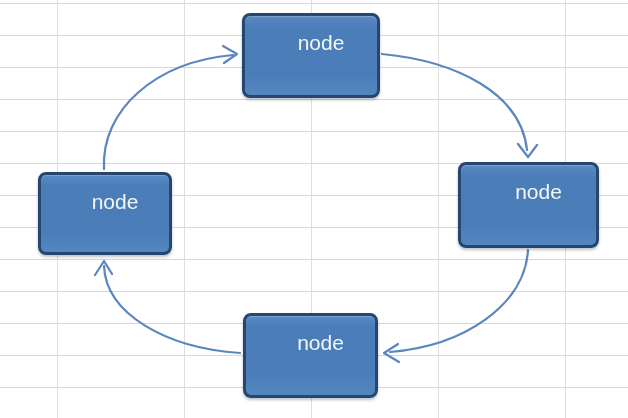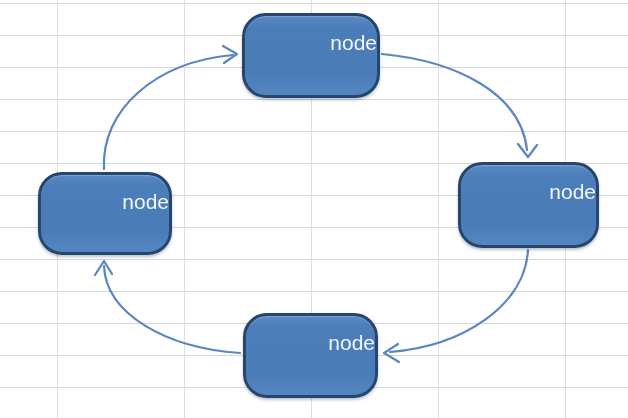--- a/index.html
+++ b/index.html
@@ -21,25 +21,25 @@
   }
   
   svg.arrows{position:absolute;left:0;top:0;z-index:1;}
   svg.arrows path,svg.arrows polyline{
     fill:none;stroke:#5b87c0;stroke-width:2.25;
     stroke-linecap:round;stroke-linejoin:round;
   }
   
   .node{
     position:absolute;z-index:2;box-sizing:border-box;
-    border:3px solid #26466d;border-radius:24px;
+    border:3px solid #26466d;border-radius:8px;
     background:linear-gradient(180deg,#5a8ac4 0%,#4b7db9 14%,#4a7cb8 72%,#5486c0 100%);
     box-shadow:0 2px 3px rgba(60,80,110,0.35), inset 0 1px 1px rgba(255,255,255,0.22);
     color:#f2f6fb;font-size:21px;line-height:1;
-    display:flex;align-items:flex-start;justify-content:flex-end;
+    display:flex;align-items:flex-start;justify-content:center;
     padding:16px 0 0 20px;
     cursor:default;user-select:none;
   }
   .node-top   {left:242px;top:13px; width:138px;height:85px;}
   .node-right {left:458px;top:162px;width:141px;height:86px;}
   .node-bottom{left:243px;top:313px;width:135px;height:85px;}
   .node-left  {left:38px; top:172px;width:134px;height:83px;}
 </style>
 </head>
 <body>

